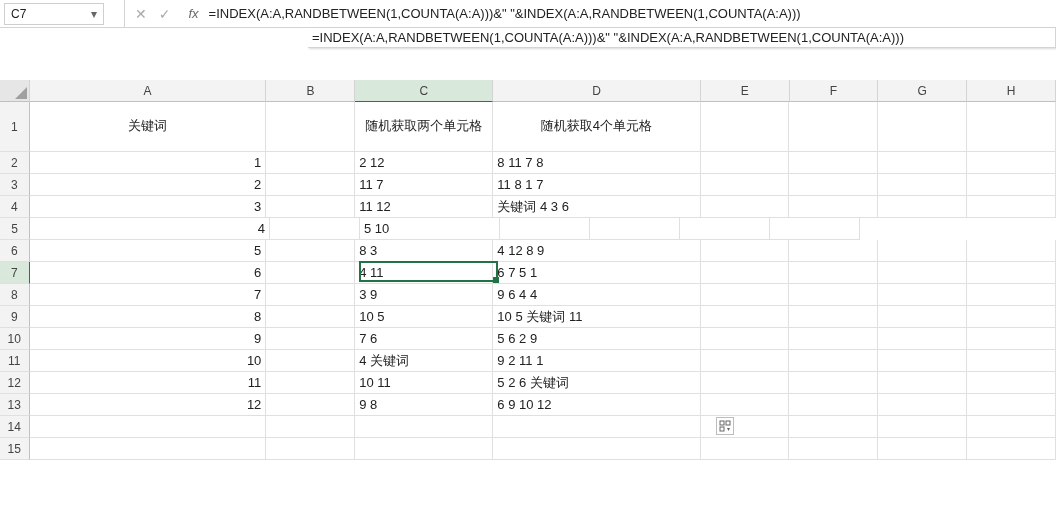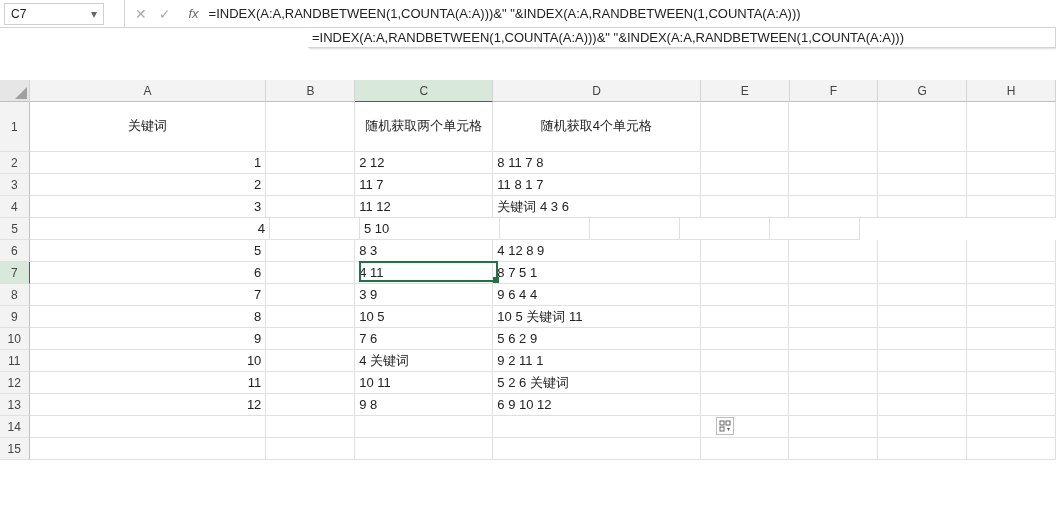--- a/index.html
+++ b/index.html
@@ -254,21 +254,21 @@
       <div class="cell" style="width: 90px; height: 22px;"></div>
       <div class="cell" style="width: 90px; height: 22px;"></div>
       <div class="cell" style="width: 90px; height: 22px;"></div>
       <div class="cell" style="width: 90px; height: 22px;"></div>
     </div>
     <div class="row">
       <div class="rh active" style="height: 22px;">7</div>
       <div class="cell ar" style="width: 240px; height: 22px;">6</div>
       <div class="cell" style="width: 90px; height: 22px;"></div>
       <div class="cell" style="width: 140px; height: 22px;">4 11</div>
-      <div class="cell" style="width: 210px; height: 22px;">8 7 5 1</div>
+      <div class="cell" style="width: 210px; height: 22px;">6 7 5 1</div>
       <div class="cell" style="width: 90px; height: 22px;"></div>
       <div class="cell" style="width: 90px; height: 22px;"></div>
       <div class="cell" style="width: 90px; height: 22px;"></div>
       <div class="cell" style="width: 90px; height: 22px;"></div>
     </div>
     <div class="row">
       <div class="rh" style="height: 22px;">8</div>
       <div class="cell ar" style="width: 240px; height: 22px;">7</div>
       <div class="cell" style="width: 90px; height: 22px;"></div>
       <div class="cell" style="width: 140px; height: 22px;">3 9</div>

